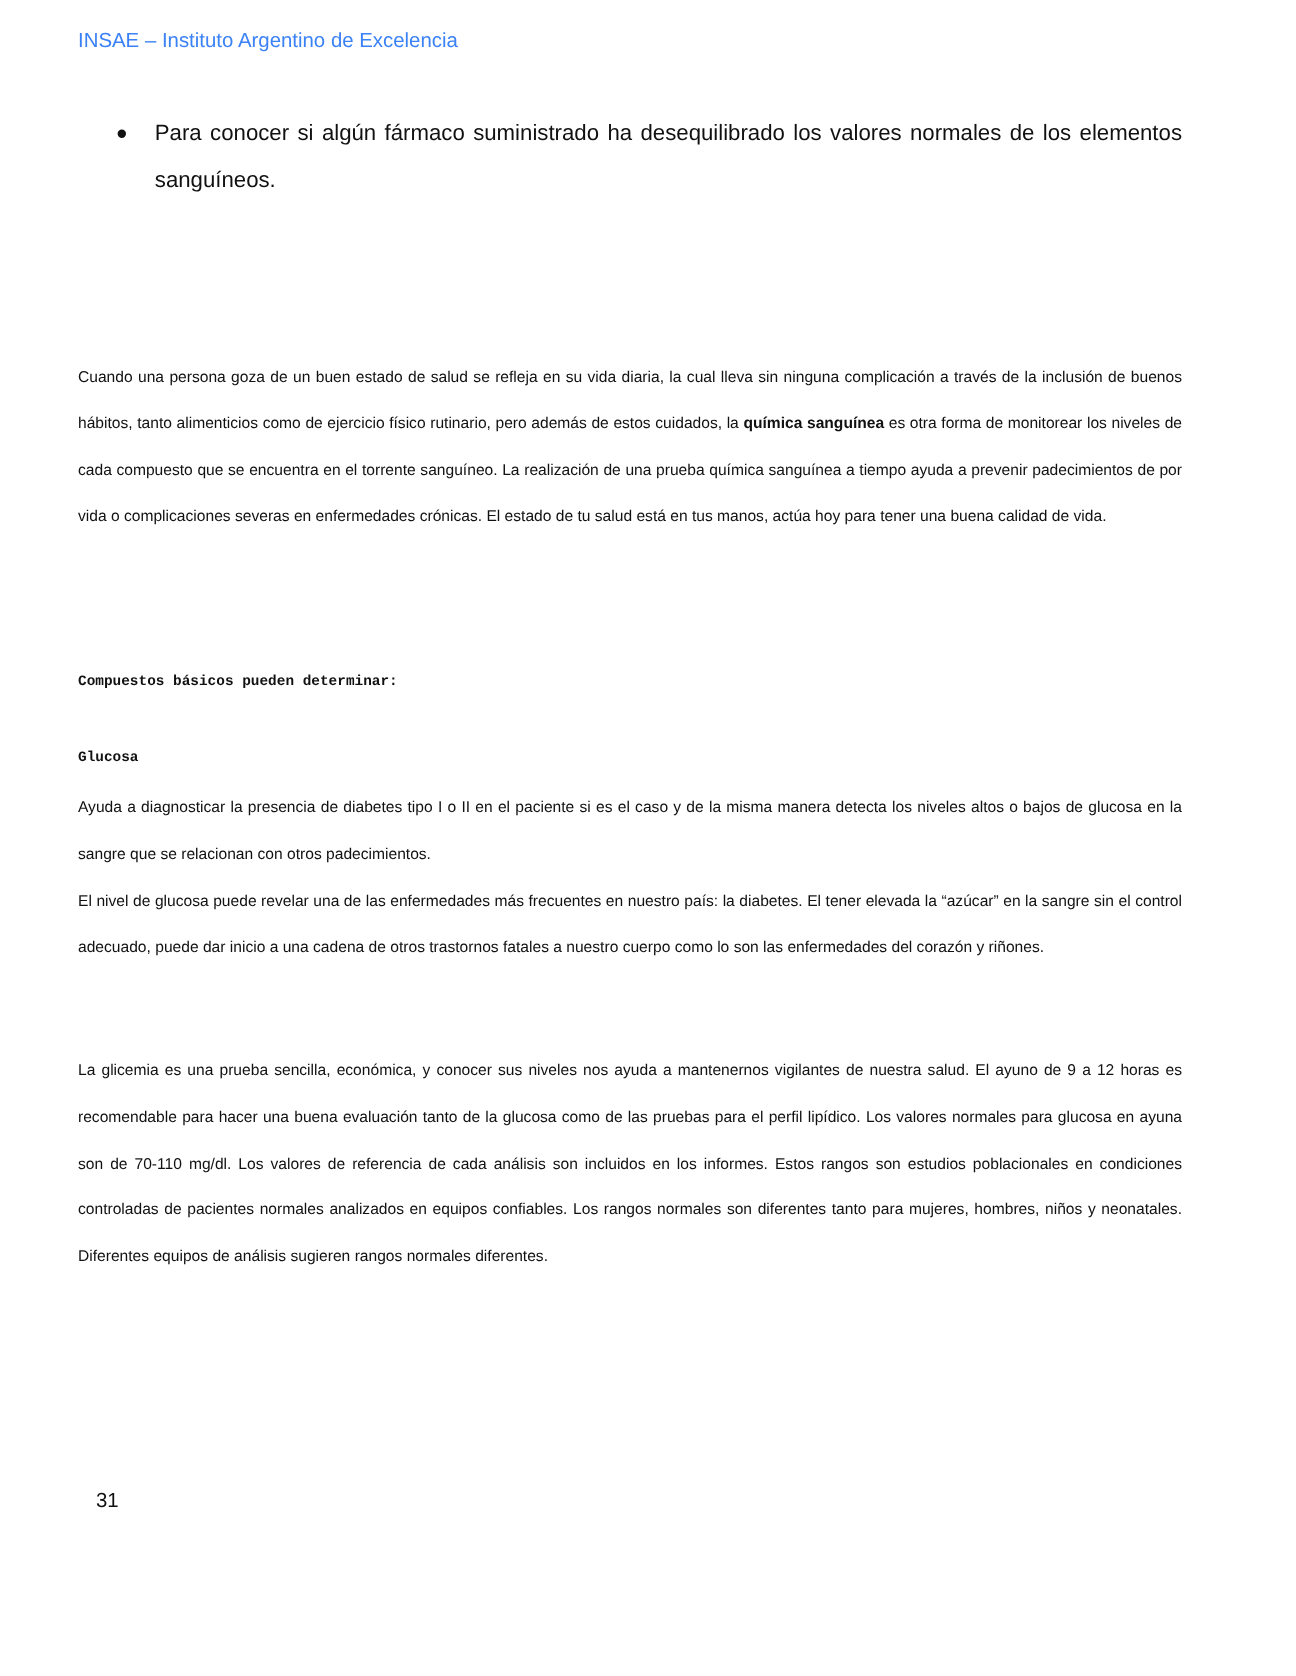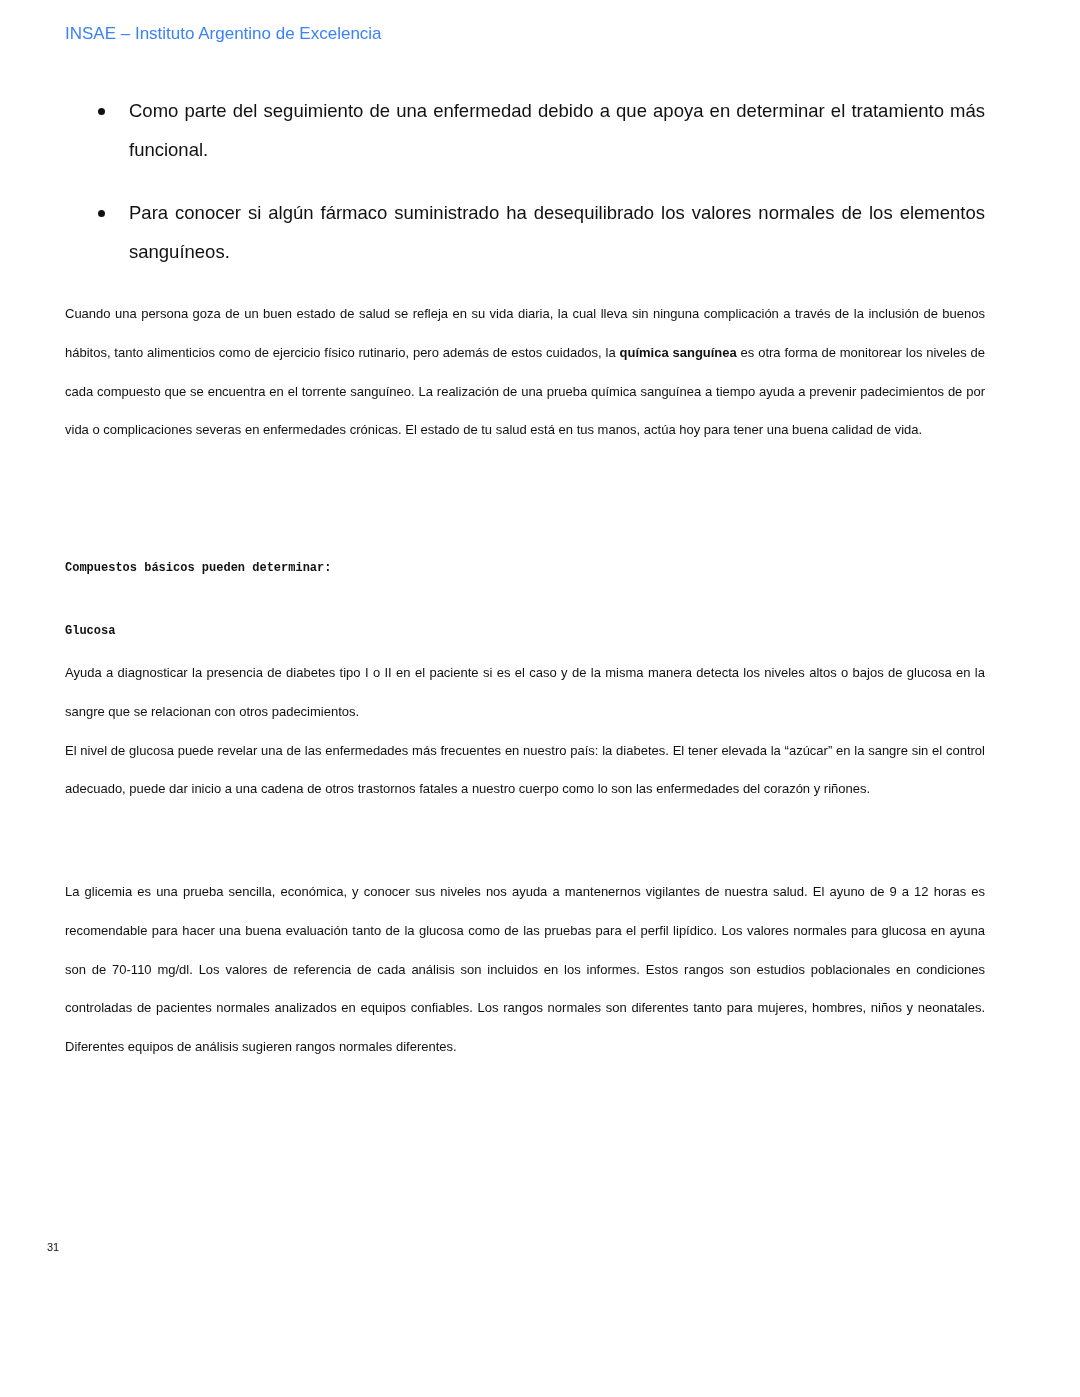--- a/index.html
+++ b/index.html
@@ -21,33 +21,29 @@
       position: absolute; left: 33px; top: 16px; width: 7px; height: 7px; border-radius: 50%;
       background: #111;
     }
     .para {
       position: absolute; left: 65px; width: 920px; font-size: 13px; line-height: 38.8px;
       text-align: justify; margin: 0;
     }
     .heading {
       position: absolute; left: 65px; font-size: 12px; font-weight: bold; margin: 0; font-family: Liberation Mono, monospace;
     }
-    .pagenum { position: absolute; left: 47px; top: 1241px; font-size: 11px; }
+    .pagenum { position: absolute; left: 80px; top: 1241px; font-size: 17px; }
     b { font-weight: bold; }
   </style>
 </head>
 <body>
 
 <div class="header">INSAE – Instituto Argentino de Excelencia</div>
 
 <ul class="bullets">
-  <li class="bullet">
-    <span class="dot"></span>
-    <span>Como parte del seguimiento de una enfermedad debido a que apoya en determinar el tratamiento más funcional.</span>
-  </li>
   <li class="bullet">
     <span class="dot"></span>
     <span>Para conocer si algún fármaco suministrado ha desequilibrado los valores normales de los elementos sanguíneos.</span>
   </li>
 </ul>
 
 <p class="para" style="top:295px;"><span>Cuando una persona goza de un buen estado de salud se refleja en su vida diaria, la cual lleva sin ninguna complicación a través de la inclusión de buenos hábitos, tanto alimenticios como de ejercicio físico rutinario, pero además de estos cuidados, la </span><b>química sanguínea</b><span> es otra forma de monitorear los niveles de cada compuesto que se encuentra en el torrente sanguíneo. La realización de una prueba química sanguínea a tiempo ayuda a prevenir padecimientos de por vida o complicaciones severas en enfermedades crónicas. El estado de tu salud está en tus manos, actúa hoy para tener una buena calidad de vida.</span></p>
 
 <h2 class="heading" style="top:561px;">Compuestos básicos pueden determinar:</h2>
 

